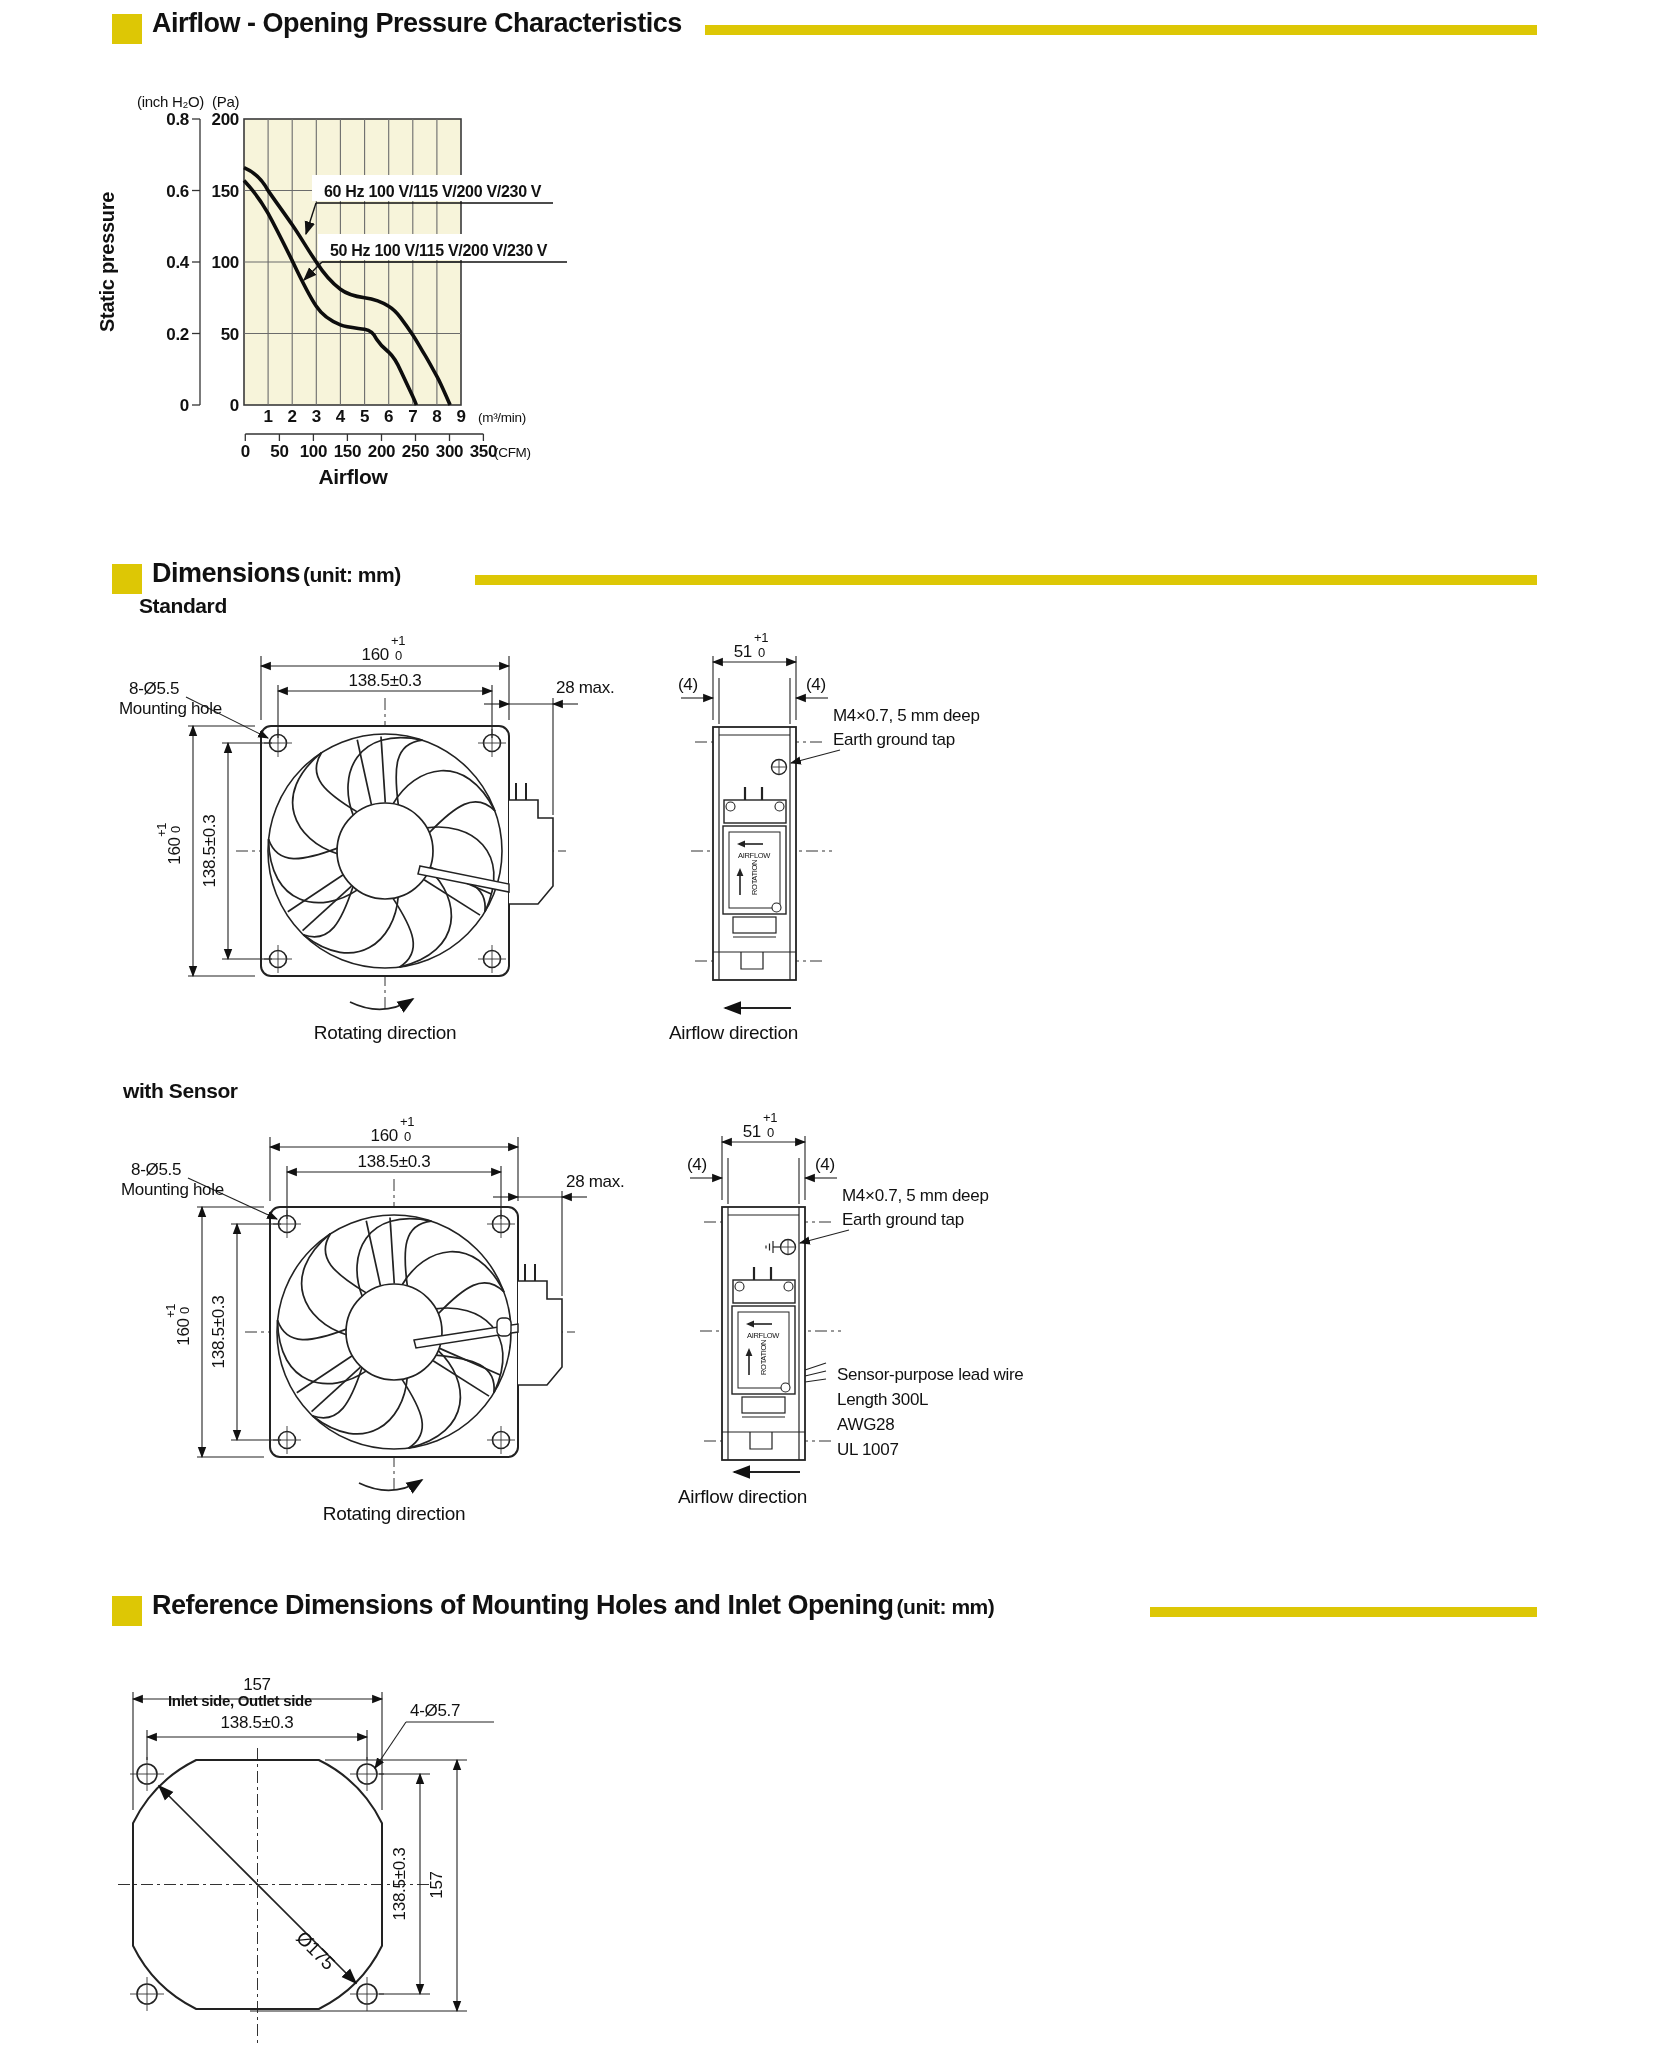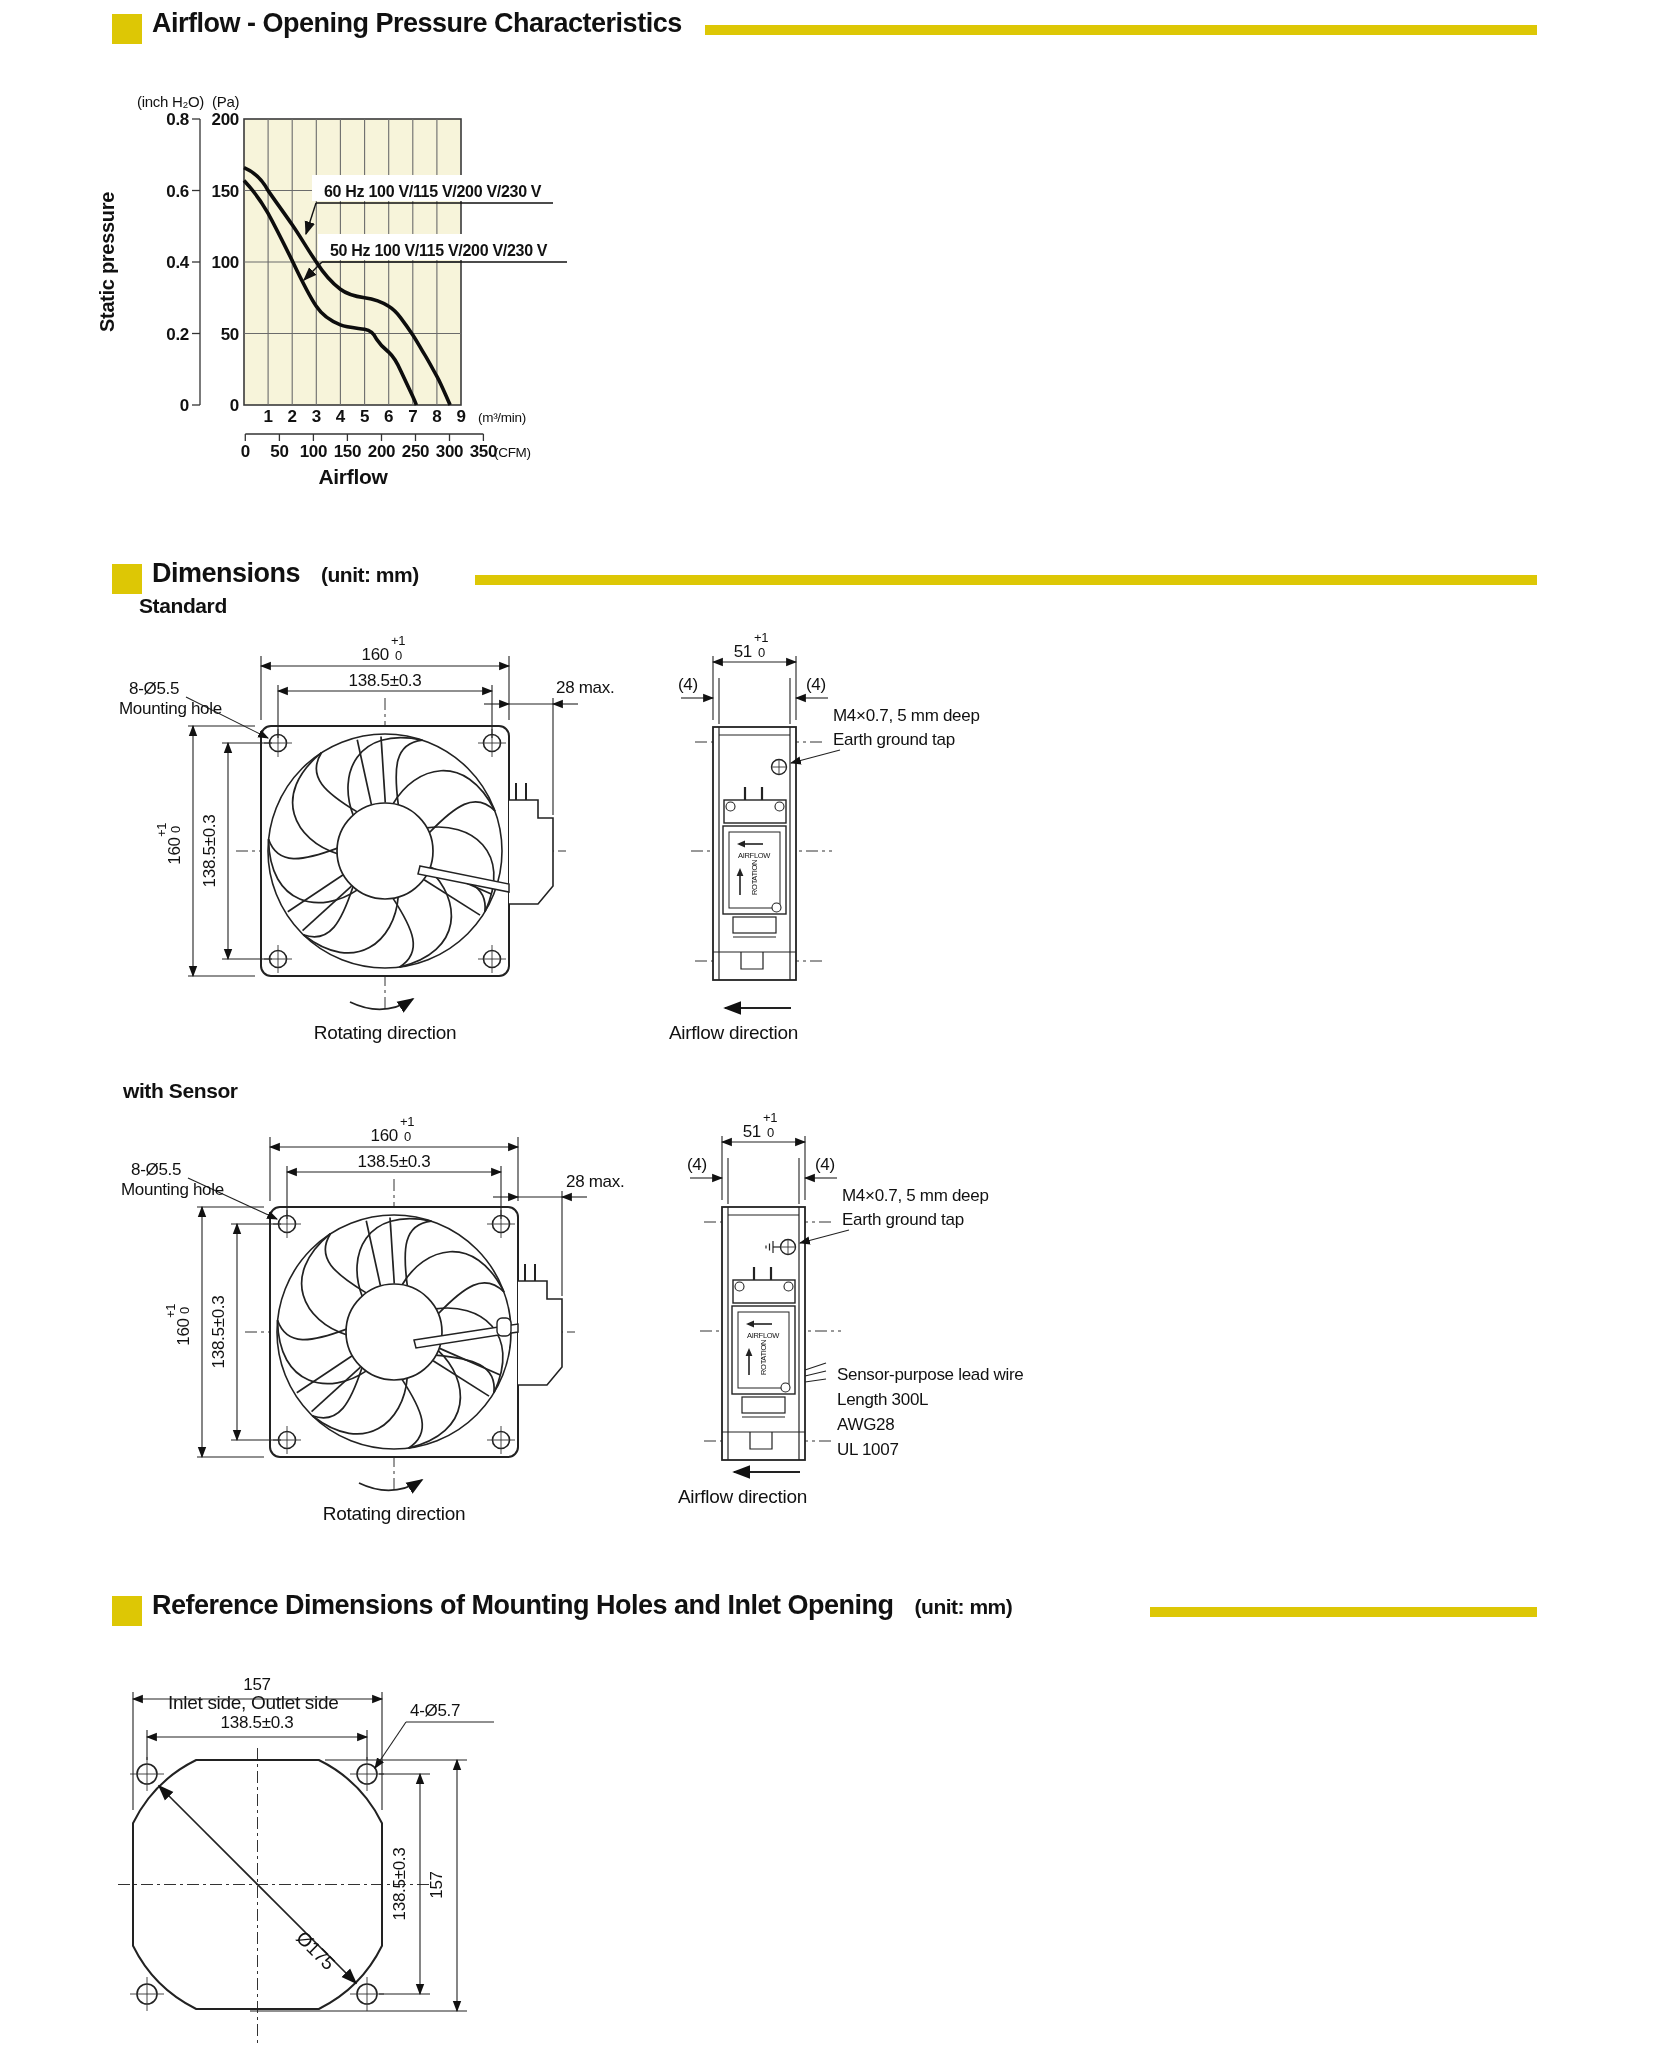--- a/index.html
+++ b/index.html
@@ -2,23 +2,23 @@
 <html><head>
 <meta charset="utf-8">
 <style>
   html,body{margin:0;padding:0;background:#fff;}
   body{position:relative;width:1654px;height:2053px;overflow:hidden;
        font-family:"Liberation Sans","DejaVu Sans",sans-serif;color:#111;}
   .abs{position:absolute;}
   .sq{position:absolute;width:30px;height:30px;background:#ddc705;}
   .hline{position:absolute;height:10px;background:#ddc705;}
   .h1{position:absolute;font-size:27px;font-weight:bold;letter-spacing:-0.5px;white-space:nowrap;}
-  .h1 .unit{font-size:21px;margin-left:21px;}
+  .h1 .unit{font-size:21px;margin-left:3px;}
   .sub{position:absolute;font-size:21px;font-weight:bold;letter-spacing:-0.4px;white-space:nowrap;}
-  .sub2{position:absolute;font-size:19px;font-weight:normal;letter-spacing:-0.3px;white-space:nowrap;}
+  .sub2{position:absolute;font-size:15px;font-weight:bold;letter-spacing:-0.3px;white-space:nowrap;}
   svg text{font-family:"Liberation Sans","DejaVu Sans",sans-serif;fill:#111;letter-spacing:-0.3px;}
   .dimtxt{font-size:17px;}
   .dimtxt13{font-size:13px;}
   .lbl19{font-size:19px;}
 </style>
 </head>
 <body>
 
 <div class="sq" style="left:112px;top:14px;"></div>
 <div class="h1" style="left:152px;top:8px;">Airflow - Opening Pressure Characteristics</div>

